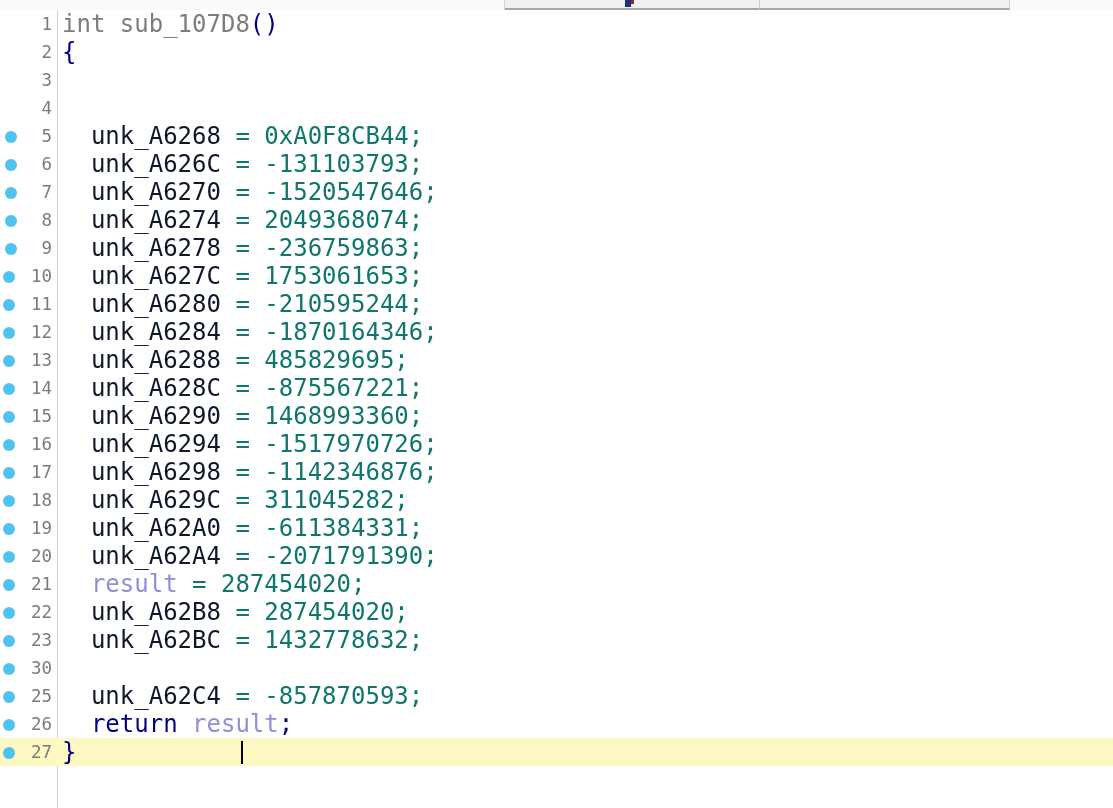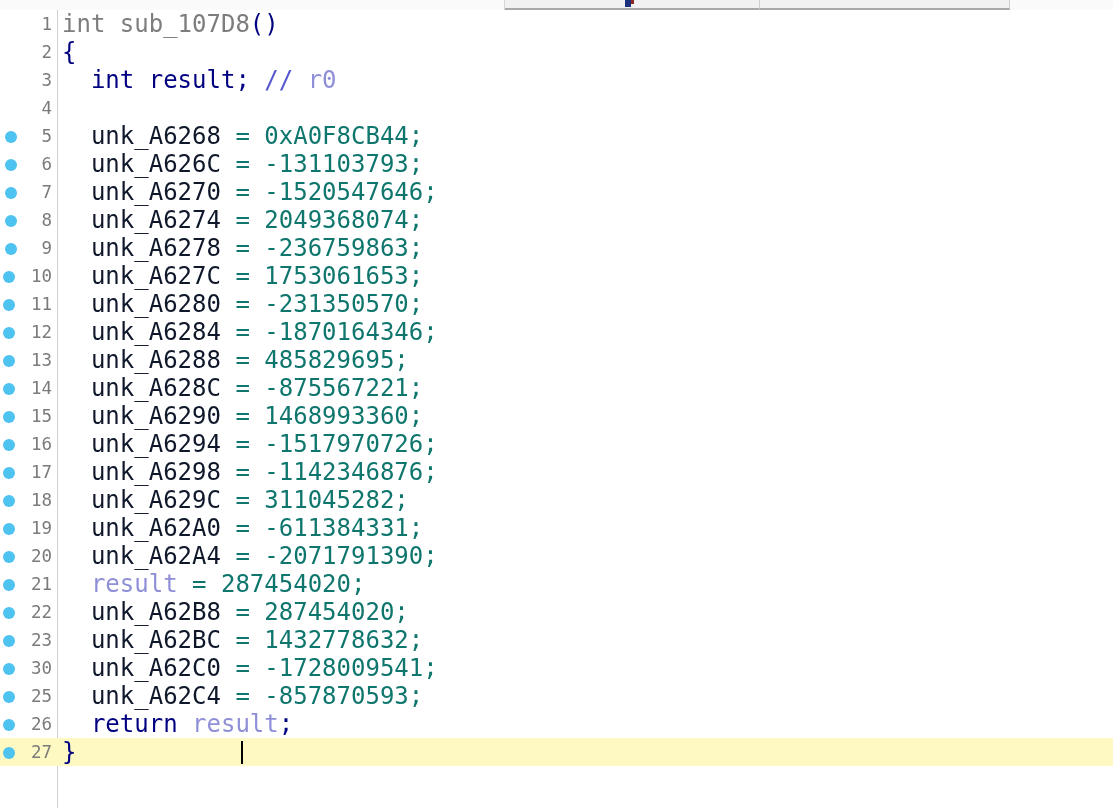--- a/index.html
+++ b/index.html
@@ -143,21 +143,20 @@
       <div class="row">
         <div class="lineno">1</div>
         <div class="code"><span class="t-func">int sub_107D8</span><span class="t-punct">()</span></div>
       </div>
       <div class="row">
         <div class="lineno">2</div>
         <div class="code"><span class="t-punct">{</span></div>
       </div>
       <div class="row">
         <div class="lineno">3</div>
-        <div class="code"><span class="t-kw">  int result; </span><span class="t-comment">// </span><span class="t-local">r0</span></div>
       </div>
       <div class="row">
         <div class="lineno">4</div>
         <div class="code"></div>
       </div>
       <div class="row">
         <div class="bp-dot"></div>
         <div class="lineno">5</div>
         <div class="code"><span class="t-punct">  </span><span class="t-unk">unk_A6268</span><span class="t-num"> = 0xA0F8CB44;</span></div>
       </div>
@@ -182,21 +181,21 @@
         <div class="code"><span class="t-punct">  </span><span class="t-unk">unk_A6278</span><span class="t-num"> = -236759863;</span></div>
       </div>
       <div class="row two-digit">
         <div class="bp-dot"></div>
         <div class="lineno">10</div>
         <div class="code"><span class="t-punct">  </span><span class="t-unk">unk_A627C</span><span class="t-num"> = 1753061653;</span></div>
       </div>
       <div class="row two-digit">
         <div class="bp-dot"></div>
         <div class="lineno">11</div>
-        <div class="code"><span class="t-punct">  </span><span class="t-unk">unk_A6280</span><span class="t-num"> = -231350570;</span></div>
+        <div class="code"><span class="t-punct">  </span><span class="t-unk">unk_A6280</span><span class="t-num"> = -210595244;</span></div>
       </div>
       <div class="row two-digit">
         <div class="bp-dot"></div>
         <div class="lineno">12</div>
         <div class="code"><span class="t-punct">  </span><span class="t-unk">unk_A6284</span><span class="t-num"> = -1870164346;</span></div>
       </div>
       <div class="row two-digit">
         <div class="bp-dot"></div>
         <div class="lineno">13</div>
         <div class="code"><span class="t-punct">  </span><span class="t-unk">unk_A6288</span><span class="t-num"> = 485829695;</span></div>
@@ -247,21 +246,20 @@
         <div class="code"><span class="t-punct">  </span><span class="t-unk">unk_A62B8</span><span class="t-num"> = 287454020;</span></div>
       </div>
       <div class="row two-digit">
         <div class="bp-dot"></div>
         <div class="lineno">23</div>
         <div class="code"><span class="t-punct">  </span><span class="t-unk">unk_A62BC</span><span class="t-num"> = 1432778632;</span></div>
       </div>
       <div class="row two-digit">
         <div class="bp-dot"></div>
         <div class="lineno">30</div>
-        <div class="code"><span class="t-punct">  </span><span class="t-unk">unk_A62C0</span><span class="t-num"> = -1728009541;</span></div>
       </div>
       <div class="row two-digit">
         <div class="bp-dot"></div>
         <div class="lineno">25</div>
         <div class="code"><span class="t-punct">  </span><span class="t-unk">unk_A62C4</span><span class="t-num"> = -857870593;</span></div>
       </div>
       <div class="row two-digit">
         <div class="bp-dot"></div>
         <div class="lineno">26</div>
         <div class="code"><span class="t-kw">  return </span><span class="t-local">result</span><span class="t-punct">;</span></div>

